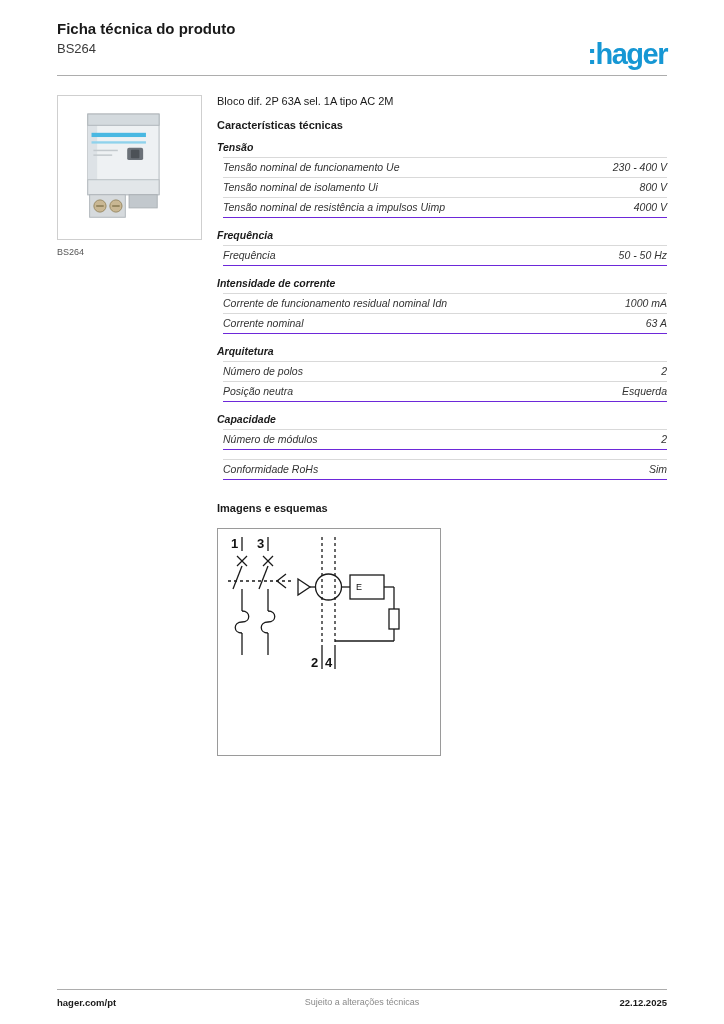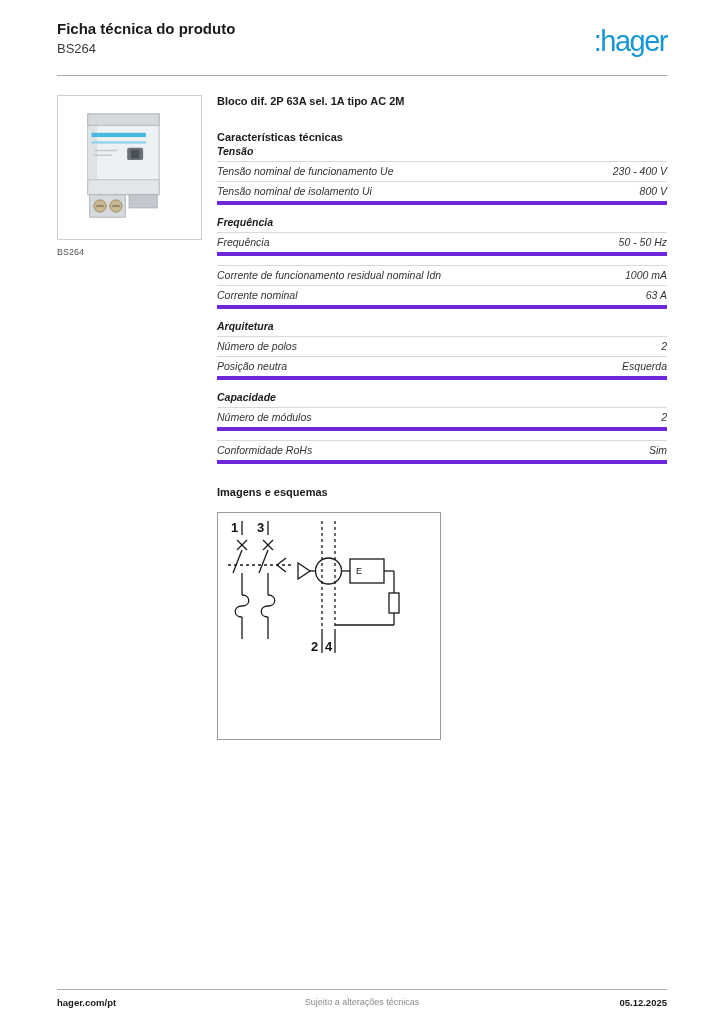--- a/index.html
+++ b/index.html
@@ -4,36 +4,36 @@
 <style>
   * { margin:0; padding:0; box-sizing:border-box; }
   html,body { background:#ffffff; }
   body { font-family:"Liberation Sans", sans-serif; color:#222; }
   .page { position:relative; width:724px; height:1024px; background:#fff; overflow:hidden; }
 
   
   .header { position:absolute; top:20px; left:57px; right:57px; height:55px; }
   .header-title { font-size:15px; font-weight:bold; color:#1a1a1a; }
   .header-sub { font-size:13px; color:#3a3a3a; margin-top:4px; }
-  .logo { position:absolute; top:5px; right:0; font-size:29px; font-weight:normal; color:#1697d4; letter-spacing:-1.5px; }
+  .logo { position:absolute; top:18px; right:0; font-size:29px; font-weight:bold; color:#1697d4; letter-spacing:-1.5px; }
   .header-rule { position:absolute; top:75px; left:57px; right:57px; border-top:1px solid #adadad; }
 
   
   .main { position:absolute; top:95px; left:57px; right:57px; display:flex; gap:15px; }
   .left-col { width:145px; flex:none; }
   .image-box { width:145px; height:145px; border:1px solid #cfcfcf; background:#fff; display:flex; align-items:center; justify-content:center; }
   .image-caption { font-size:9px; color:#555; margin-top:7px; }
 
   .right-col { flex:1; }
-  .product-name { font-size:11px; font-weight:bold; color:#1a1a1a; margin-bottom:24px; }
-  .specs-heading { font-size:11px; font-weight:bold; color:#1a1a1a; margin-bottom:0; }
+  .product-name { font-size:11px; font-weight:normal; color:#1a1a1a; margin-bottom:12px; }
+  .specs-heading { font-size:11px; font-weight:bold; color:#1a1a1a; margin-bottom:8px; }
 
   .section { margin-bottom:9px;font-style:italic; }
   .section-title { font-size:10.5px; font-weight:bold; color:#1a1a1a; padding:2px 0 4px 0; }
-  .spec-rows { border-bottom:4px solid #6d28d9; }
+  .spec-rows { border-bottom:1px solid #6d28d9;margin-left:6px; }
   .spec-row { display:flex; justify-content:space-between; align-items:baseline; border-top:1px solid #d9d9d9; padding:3px 0 4px 0; font-size:10.5px; color:#333; }
   .spec-row .lbl { text-align:left; }
   .spec-row .val { text-align:right; white-space:nowrap; padding-left:10px; }
 
   .images-heading { font-size:11px; font-weight:bold; color:#1a1a1a; margin-top:22px; }
   .schematic-box { width:224px; height:228px; border:1px solid #9a9a9a; margin-top:14px; background:#fff; }
 
   svg text { font-family:"Liberation Sans", sans-serif; }
   .schem-num { font-size:13px; font-weight:bold; fill:#111; }
   .schem-letter { font-size:9px; fill:#111; }
@@ -98,34 +98,39 @@
         <div class="section-title">Tensão</div>
         <div class="spec-rows">
           <div class="spec-row">
             <span class="lbl">Tensão nominal de funcionamento Ue</span>
             <span class="val">230 - 400 V</span>
           </div>
           <div class="spec-row">
             <span class="lbl">Tensão nominal de isolamento Ui</span>
             <span class="val">800 V</span>
           </div>
+          <div class="spec-row">
+            <span class="lbl">Tensão nominal de resistência a impulsos Uimp</span>
+            <span class="val">4000 V</span>
+          </div>
         </div>
       </div>
 
       <div class="section">
         <div class="section-title">Frequência</div>
         <div class="spec-rows">
           <div class="spec-row">
             <span class="lbl">Frequência</span>
             <span class="val">50 - 50 Hz</span>
           </div>
         </div>
       </div>
 
       <div class="section">
+        <div class="section-title">Intensidade de corrente</div>
         <div class="spec-rows">
           <div class="spec-row">
             <span class="lbl">Corrente de funcionamento residual nominal Idn</span>
             <span class="val">1000 mA</span>
           </div>
           <div class="spec-row">
             <span class="lbl">Corrente nominal</span>
             <span class="val">63 A</span>
           </div>
         </div>
@@ -219,17 +224,17 @@
         </svg>
       </div>
 
     </div>
   </div>
 
   <div class="footer">
     <div class="footer-inner">
       <span class="footer-left">hager.com/pt</span>
       <span class="footer-center">Sujeito a alterações técnicas</span>
-      <span class="footer-right">05.12.2025</span>
+      <span class="footer-right">22.12.2025</span>
     </div>
   </div>
 
 </div>
 
 </body></html>

